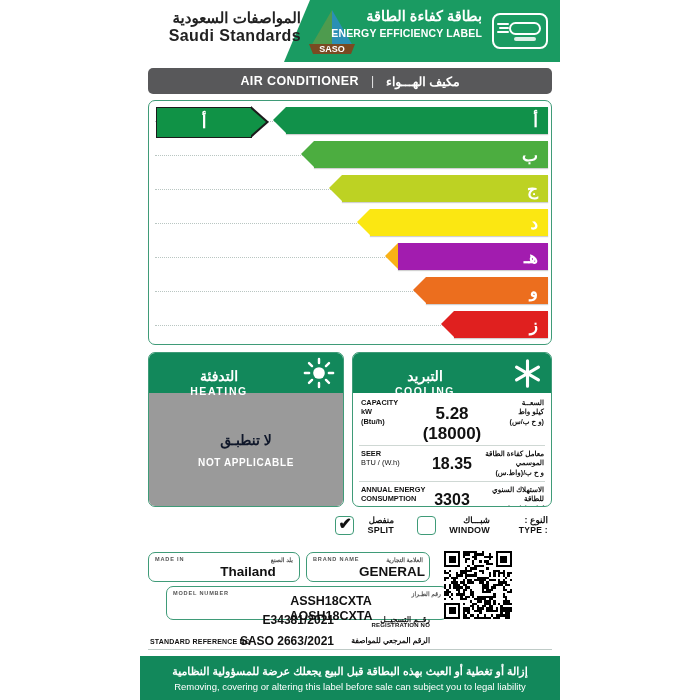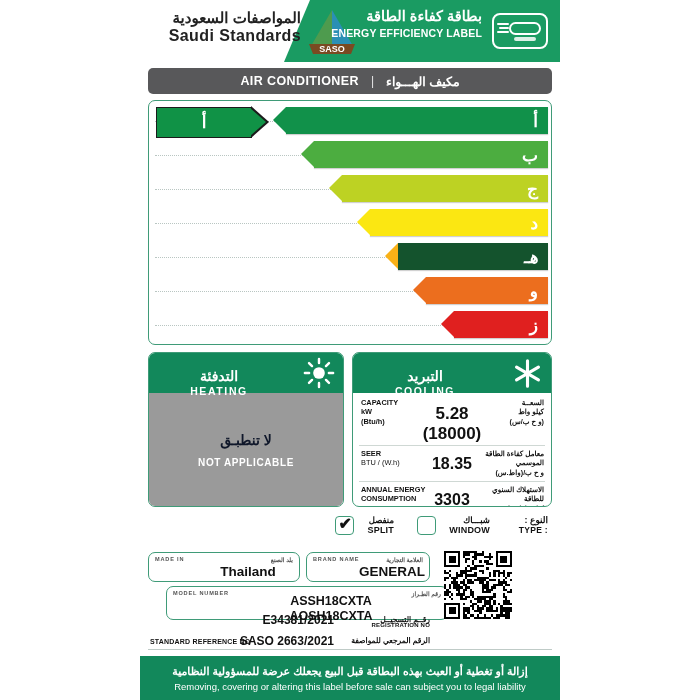--- a/index.html
+++ b/index.html
@@ -317,21 +317,21 @@
         </div>
         <div class="rating-row" style="top: 106px;">
           <div class="dotline"></div>
           <div class="grade-bar" style="width: 178px; background: rgb(251, 231, 18);">
             <div class="notch" style="border-color: transparent rgb(251, 231, 18) transparent transparent;"></div>
             <div class="grade-letter">د</div>
           </div>
         </div>
         <div class="rating-row" style="top: 140px;">
           <div class="dotline"></div>
-          <div class="grade-bar" style="width: 150px; background: #14532d; font-style: italic;">
+          <div class="grade-bar" style="width: 150px; background: #a21caf;">
             <div class="notch" style="border-color: transparent rgb(249, 177, 23) transparent transparent;"></div>
             <div class="grade-letter">هـ</div>
           </div>
         </div>
         <div class="rating-row" style="top: 174px;">
           <div class="dotline"></div>
           <div class="grade-bar" style="width: 122px; background: rgb(236, 110, 30);">
             <div class="notch" style="border-color: transparent rgb(236, 110, 30) transparent transparent;"></div>
             <div class="grade-letter">و</div>
           </div>

